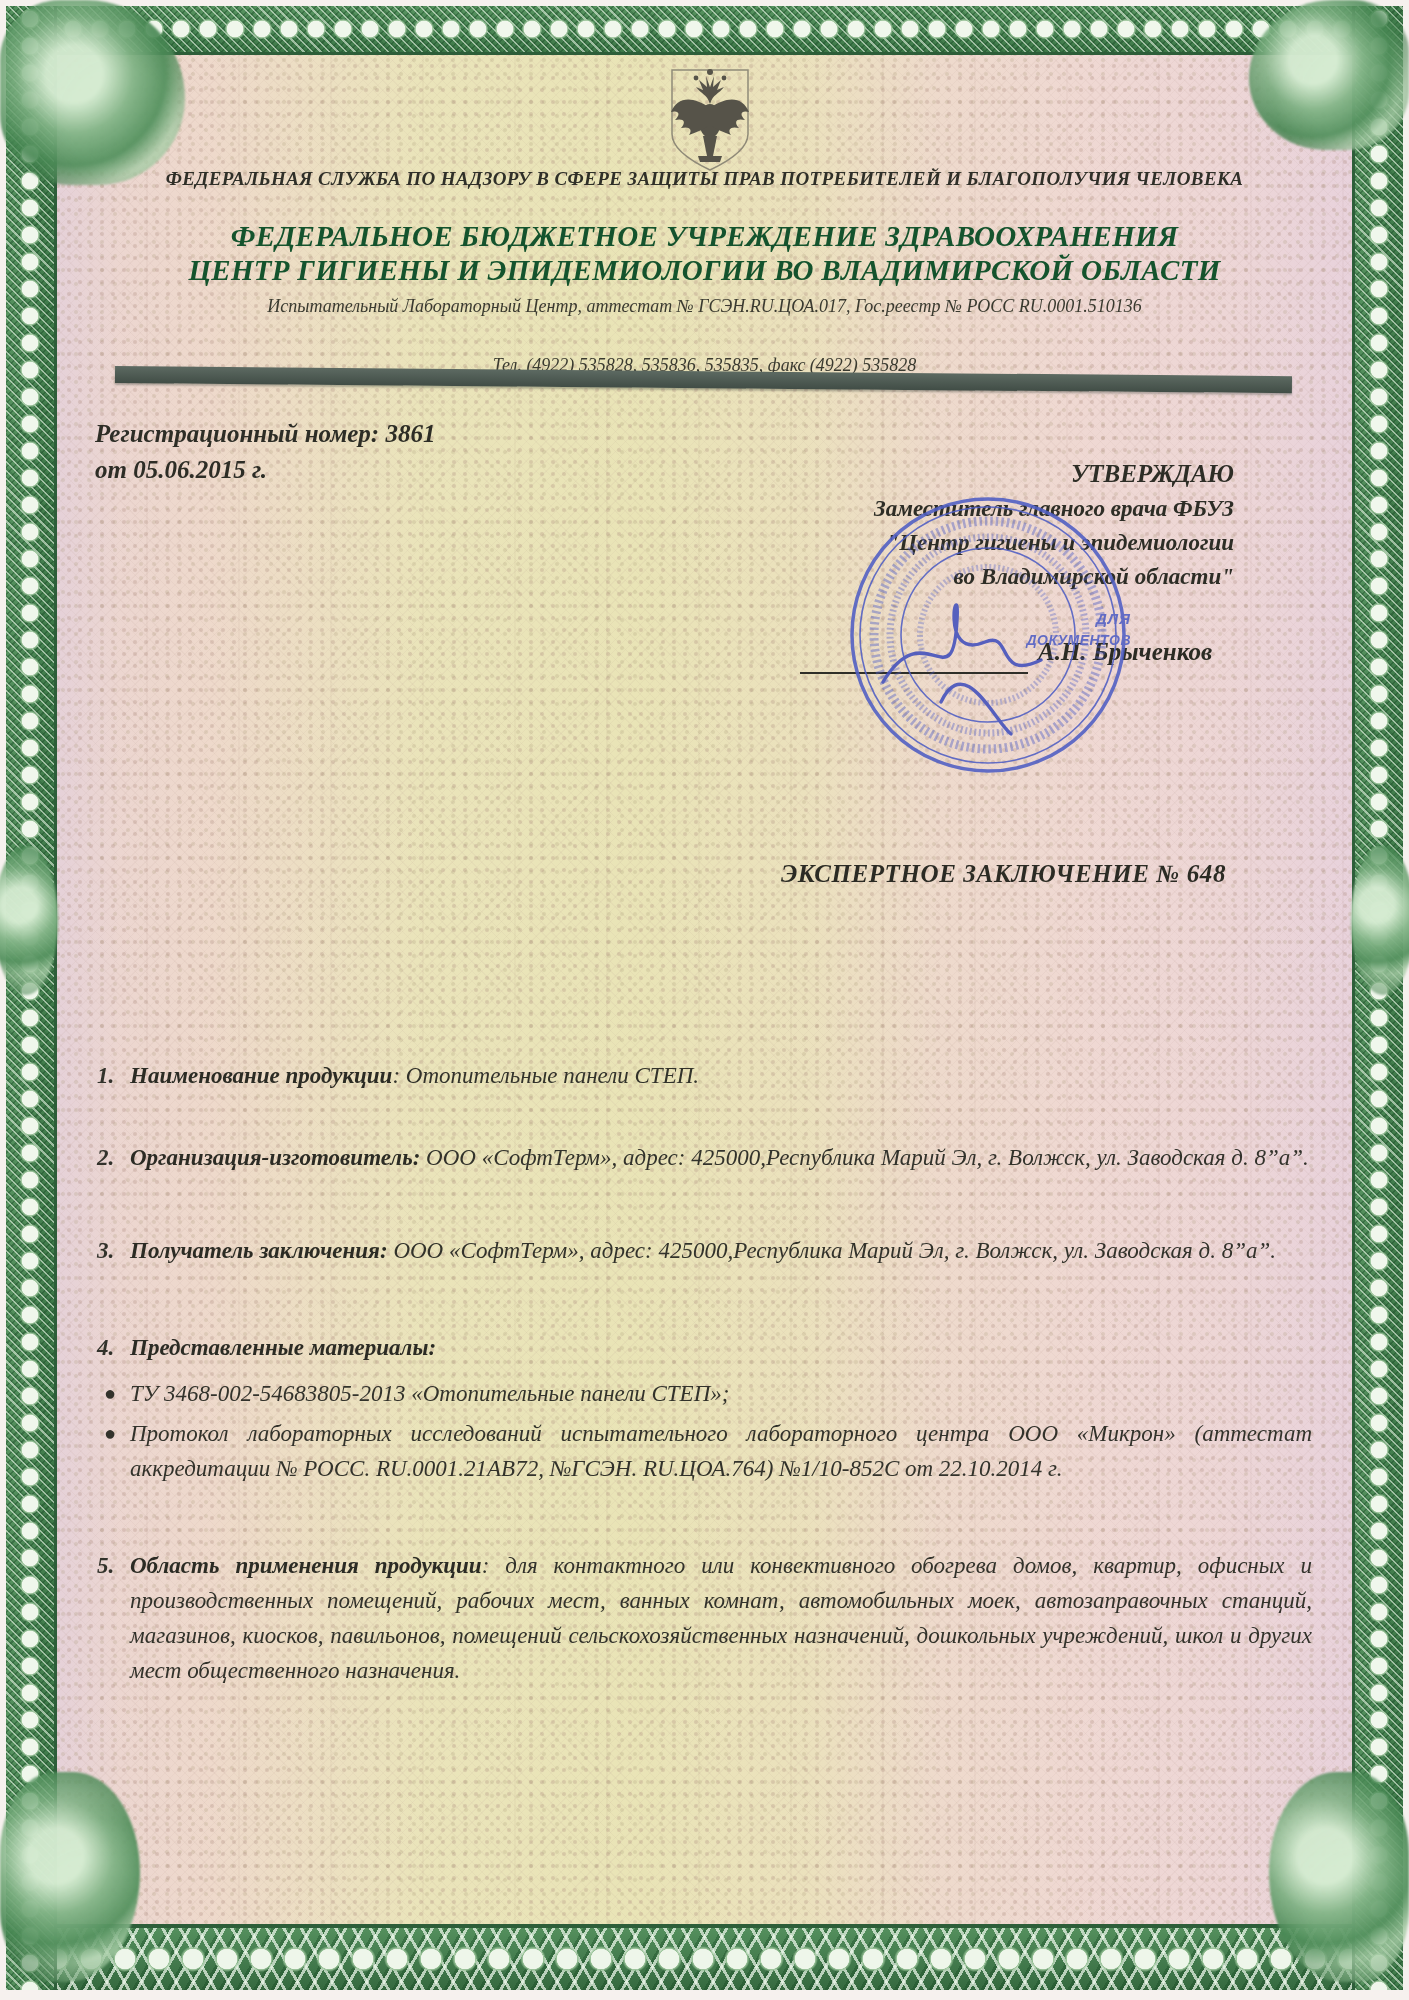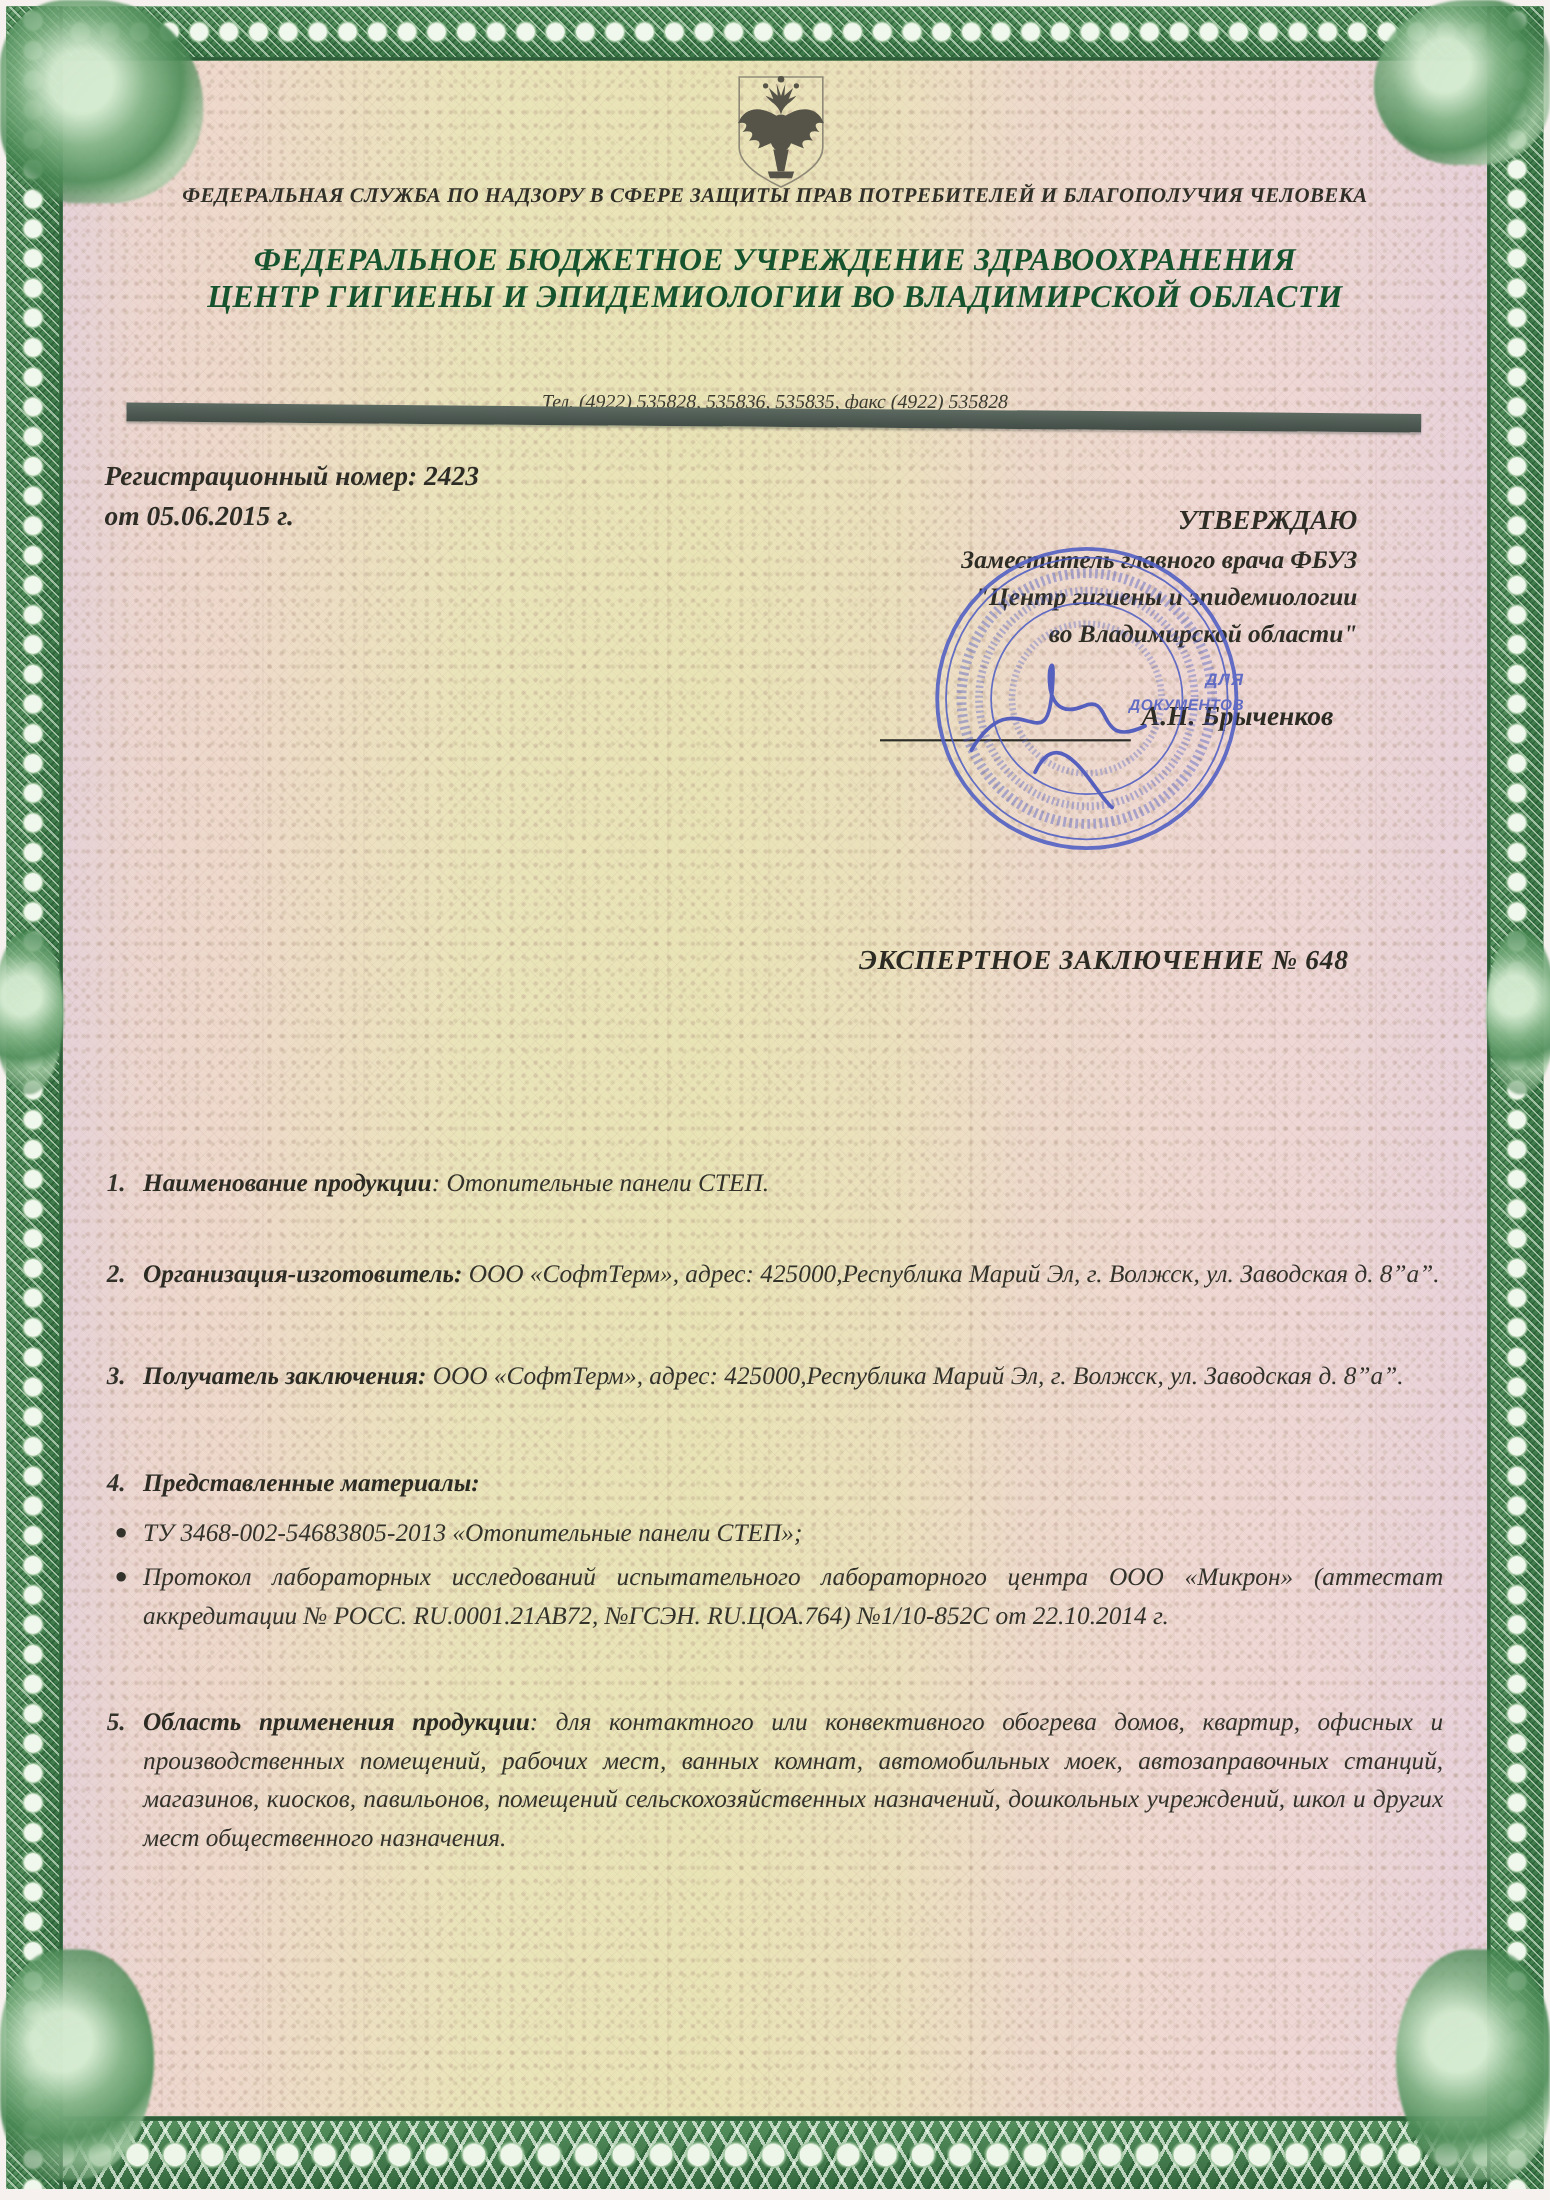--- a/index.html
+++ b/index.html
@@ -137,24 +137,25 @@
           <circle cx="48" cy="6" r="3"></circle>
         <path d="M41 70 L55 70 L51 90 L45 90 Z"></path>
         <path d="M36 90 L60 90 L58 96 L38 96 Z"></path>
       </g>
     </svg>
   </div>
 
   <div class="abs ctr hdr-agency">ФЕДЕРАЛЬНАЯ СЛУЖБА ПО НАДЗОРУ В СФЕРЕ ЗАЩИТЫ ПРАВ ПОТРЕБИТЕЛЕЙ И БЛАГОПОЛУЧИЯ ЧЕЛОВЕКА</div>
   <div class="abs ctr hdr-org hdr-org1">ФЕДЕРАЛЬНОЕ БЮДЖЕТНОЕ УЧРЕЖДЕНИЕ ЗДРАВООХРАНЕНИЯ</div>
   <div class="abs ctr hdr-org hdr-org2">ЦЕНТР ГИГИЕНЫ И ЭПИДЕМИОЛОГИИ ВО ВЛАДИМИРСКОЙ ОБЛАСТИ</div>
+  <div class="abs ctr hdr-sub hdr-lab">Испытательный Лабораторный Центр, аттестат № ГСЭН.RU.ЦОА.017, Гос.реестр № РОСС RU.0001.510136</div>
   <div class="abs ctr hdr-sub hdr-tel">Тел. (4922) 535828, 535836, 535835, факс (4922) 535828</div>
   <div class="abs divider"></div>
 
-  <div class="abs reg reg1">Регистрационный номер: 2423</div>
+  <div class="abs reg reg1">Регистрационный номер: 3861</div>
   <div class="abs reg reg2">от  05.06.2015 г.</div>
 
   <div class="abs approve">
     <span class="aw">УТВЕРЖДАЮ</span>
     <span class="al">Заместитель главного врача ФБУЗ</span>
     <span class="al">"Центр гигиены и эпидемиологии</span>
     <span class="al">во Владимирской области"</span>
   </div>
 
   <div class="abs sig-line"></div>

